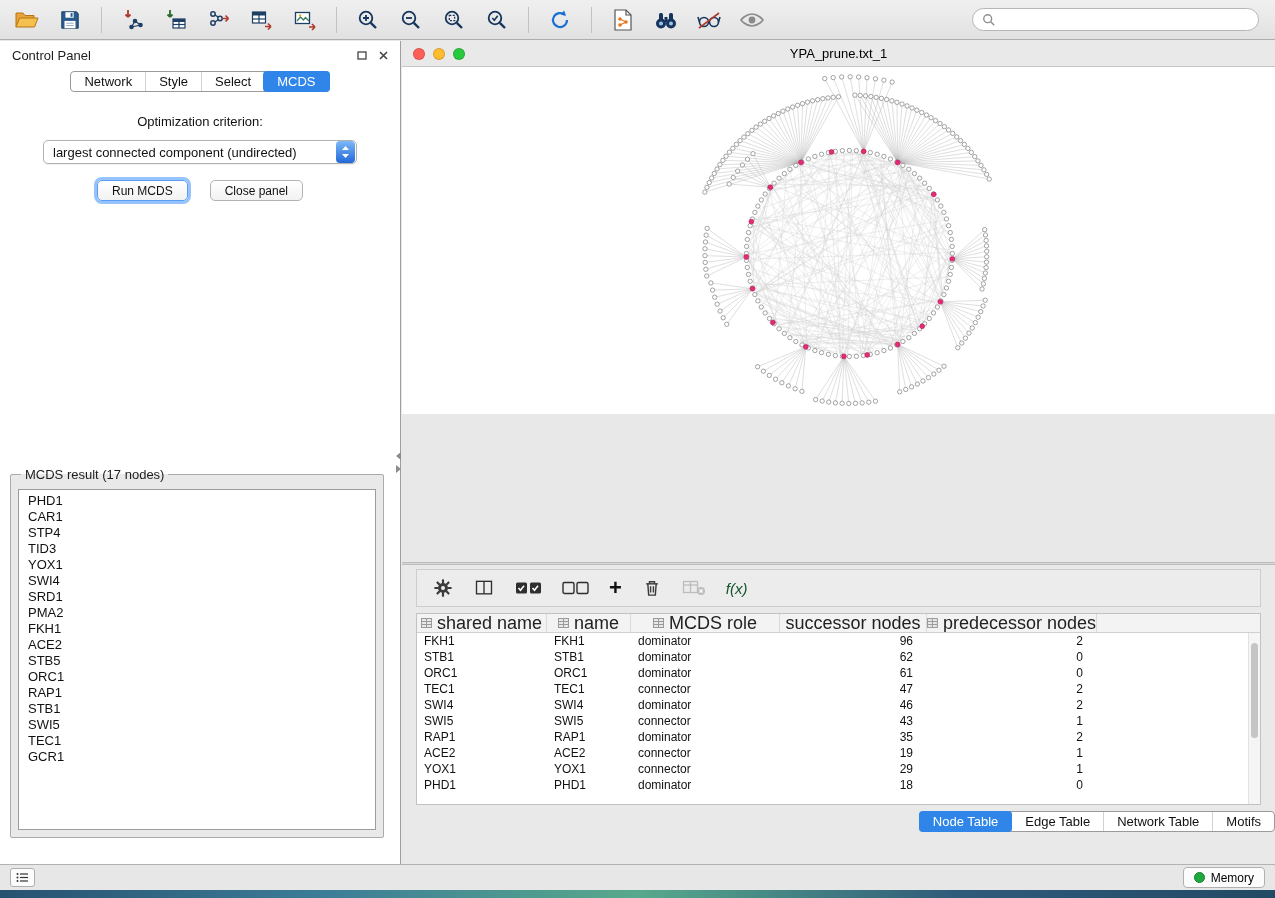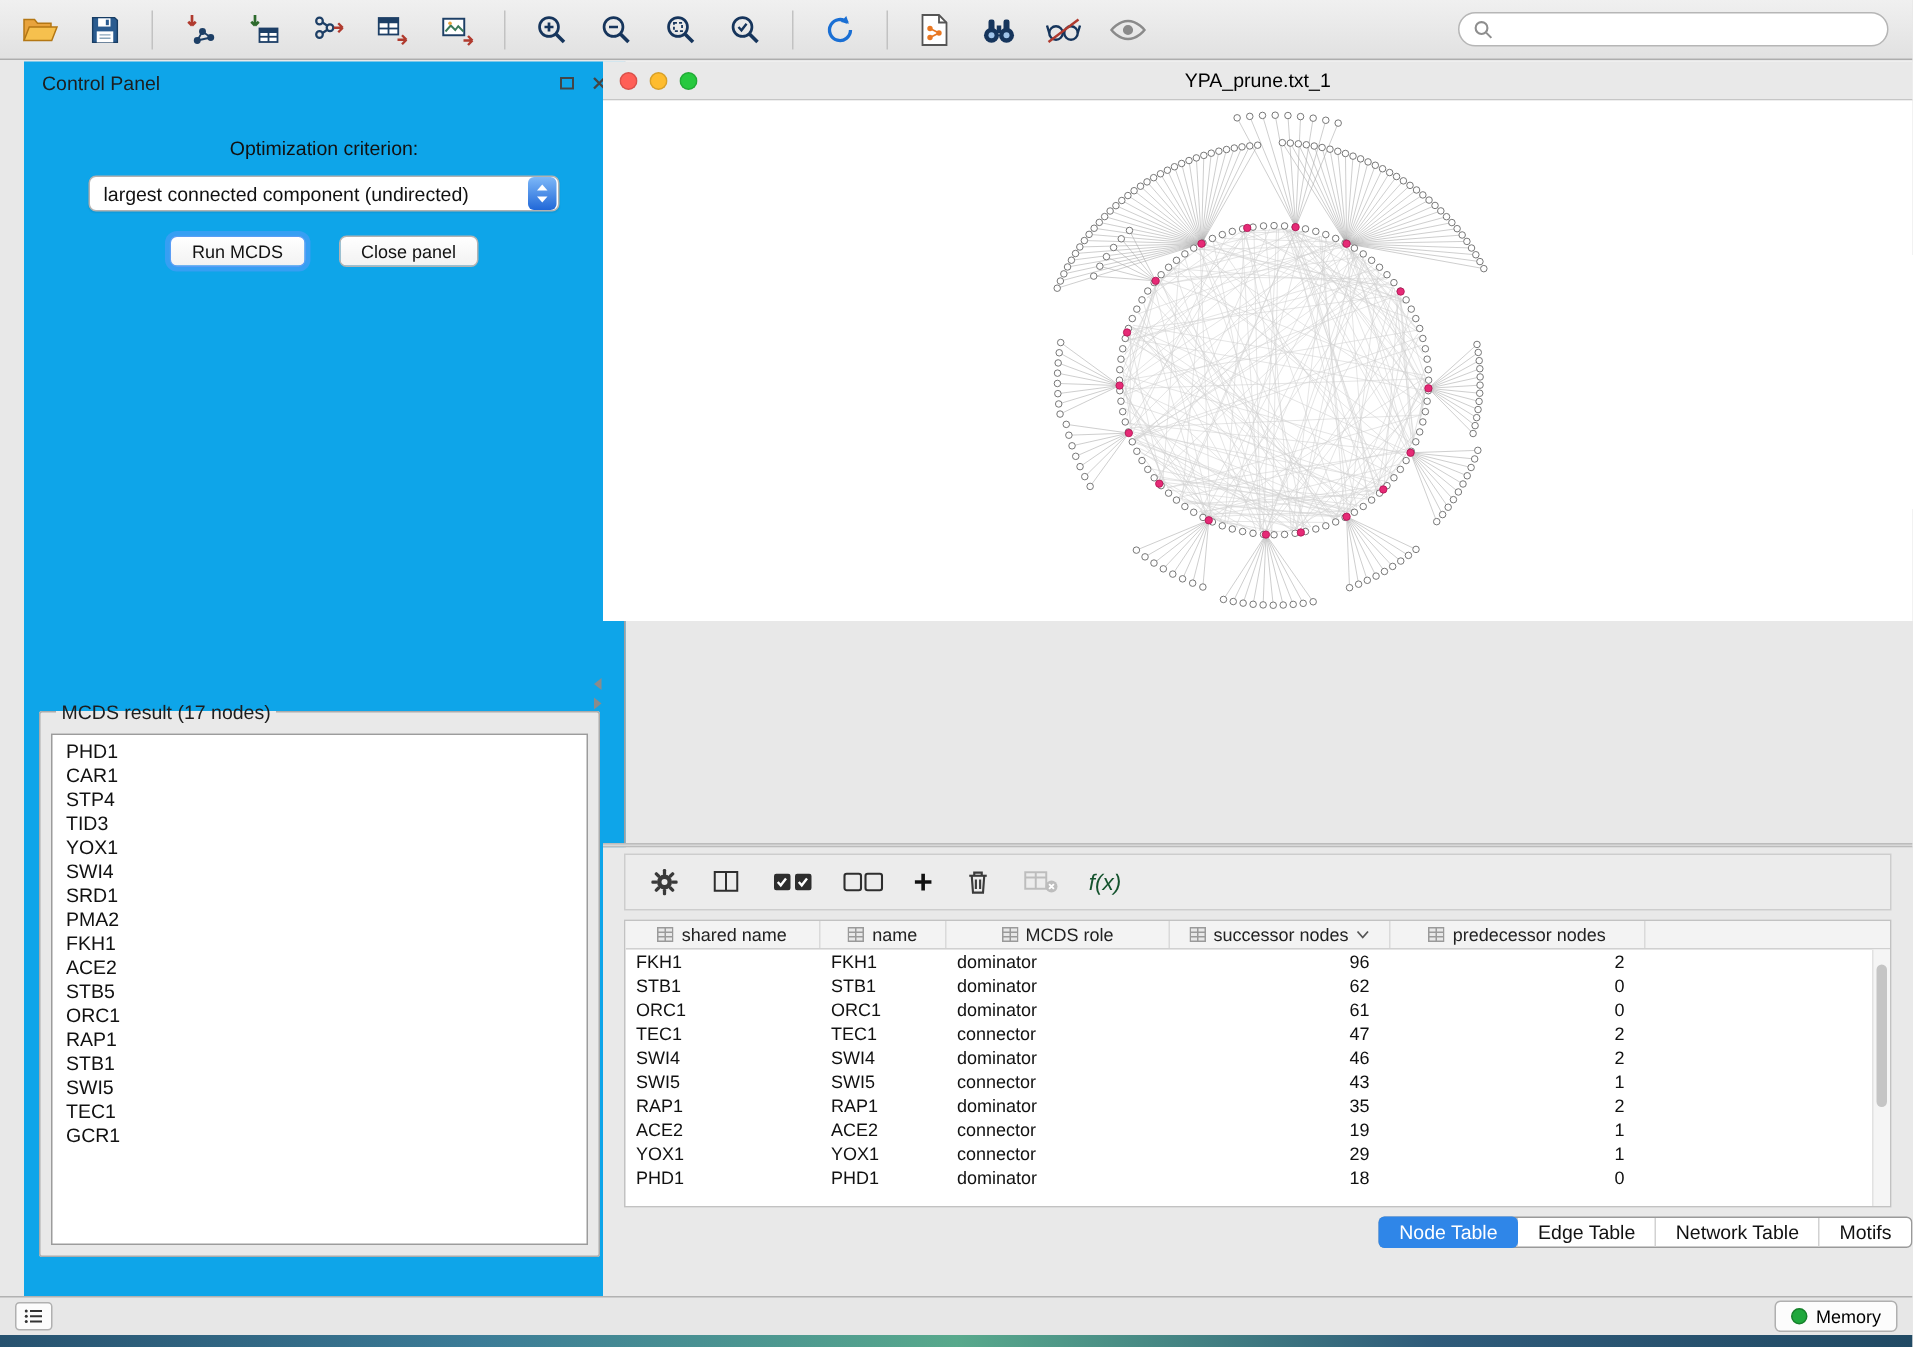--- a/index.html
+++ b/index.html
@@ -11,22 +11,22 @@
     background:linear-gradient(#f0f0f0,#e1e1e1);border-bottom:1px solid #adadad;
     display:flex;align-items:center;padding:0 8px;gap:5px}
   .tbtn{width:38px;height:32px;display:flex;align-items:center;justify-content:center;
     background:none;border:none;border-radius:4px}
   .tsep{width:1px;height:26px;background:#c2c2c2;margin:0 7px}
   .search-wrap{margin-left:auto;width:287px;height:23px;background:#fff;border:1px solid #b6b6b6;
     border-radius:12px;display:flex;align-items:center;padding:0 9px;gap:6px;margin-right:8px}
   .search-wrap input{border:none;outline:none;flex:1;font-size:12px;background:transparent}
 
   
-  .control-panel{position:absolute;left:16px;top:41px;width:401px;height:823px;
-    background:#0ea5e9;border-right:1px solid #9f9f9f}
+  .control-panel{position:absolute;left:0;top:41px;width:401px;height:823px;
+    background:#ffffff;border-right:1px solid #9f9f9f}
   .panel-header{height:28px;display:flex;align-items:center;padding:0 12px;color:#1d1d1d}
   .win-btns{margin-left:auto;display:flex;gap:12px;align-items:center}
   .win-btn{background:none;border:none;display:flex;align-items:center}
   .tabbar{display:flex;justify-content:center;margin-top:2px}
   .seg{display:flex;background:#fff;border:1px solid #9a9a9a;border-radius:4px}
   .seg-tab{padding:2px 13px;font-size:13px;color:#111;position:relative;cursor:default}
   .seg-tab+.seg-tab{border-left:1px solid #d2d2d2}
   .seg-tab.active{background:#2f86e8;color:#fff;border-radius:4px;margin:-1px;
     padding:3px 14px;border-left:none;z-index:1}
   .opt-label{text-align:center;margin-top:22px}
@@ -69,21 +69,21 @@
   .tp-header{height:22px;display:flex;align-items:center;padding:0 12px 0 17px;color:#1d1d1d}
   .tp-toolbar{margin:4px 14px 0;height:38px;background:#ececec;border:1px solid #cdcdcd;
     display:flex;align-items:center;gap:20px;padding:0 16px}
   .ibtn{background:none;border:none;display:flex;align-items:center;justify-content:center}
   .fx{font-family:Liberation Sans, sans-serif;font-style:italic;color:#14532d;font-size:15px}
   .plus{font-size:22px;font-weight:bold;color:#111;line-height:18px}
   .table-wrap{margin:6px 14px 0;height:192px;background:#fff;border:1px solid #c2c2c2;
     position:relative;overflow:hidden}
   .tgrid{display:grid;grid-template-columns:130px 84px 149px 147px 170px 1fr}
   .thead{height:19px;background:#f3f3f3;border-bottom:1px solid #d0d0d0}
-  .th{display:flex;align-items:center;justify-content:center;gap:5px;font-size:12px;
+  .th{display:flex;align-items:center;justify-content:center;gap:5px;font-size:18px;
     border-right:1px solid #dadada;color:#222;white-space:nowrap;overflow:hidden}
   .th.filler{border-right:none}
   .tbody{position:absolute;top:19px;left:0;right:12px;bottom:0;overflow:hidden}
   .tr{height:16px}
   .td{font-size:12px;line-height:16px;padding-left:7px;white-space:nowrap}
   .td.c3,.td.c4{text-align:right;padding-right:14px;padding-left:0}
   .vscroll{position:absolute;right:0;top:19px;bottom:0;width:12px;background:#f5f5f5;border-left:1px solid #e2e2e2}
   .vthumb{position:absolute;left:2px;right:2px;top:10px;height:95px;background:#c5c5c5;border-radius:5px}
   .tp-tabs{display:flex;justify-content:flex-end;margin-top:6px}
 
@@ -254,20 +254,28 @@
           </svg>
       </button>
       <button class="win-btn">
         <svg width="9" height="9" viewBox="0 0 9 9">
             <path d="M1 1l7 7M8 1L1 8" stroke="#444" stroke-width="1.6"></path>
           </svg>
       </button>
     </span>
   </div>
 
+  <div class="tabbar">
+    <div class="seg">
+      <div class="seg-tab">Network</div>
+      <div class="seg-tab">Style</div>
+      <div class="seg-tab">Select</div>
+      <div class="seg-tab active">MCDS</div>
+    </div>
+  </div>
 
   <div class="opt-label">Optimization criterion:</div>
 
   <div class="mac-select">
     <span class="val">largest connected component (undirected)</span>
     <span class="stepper">
       <svg width="9" height="14" viewBox="0 0 9 14">
           <path d="M4.5 1L8 5H1z" fill="#fff"></path>
           <path d="M4.5 13L1 9h7z" fill="#fff"></path>
         </svg>

